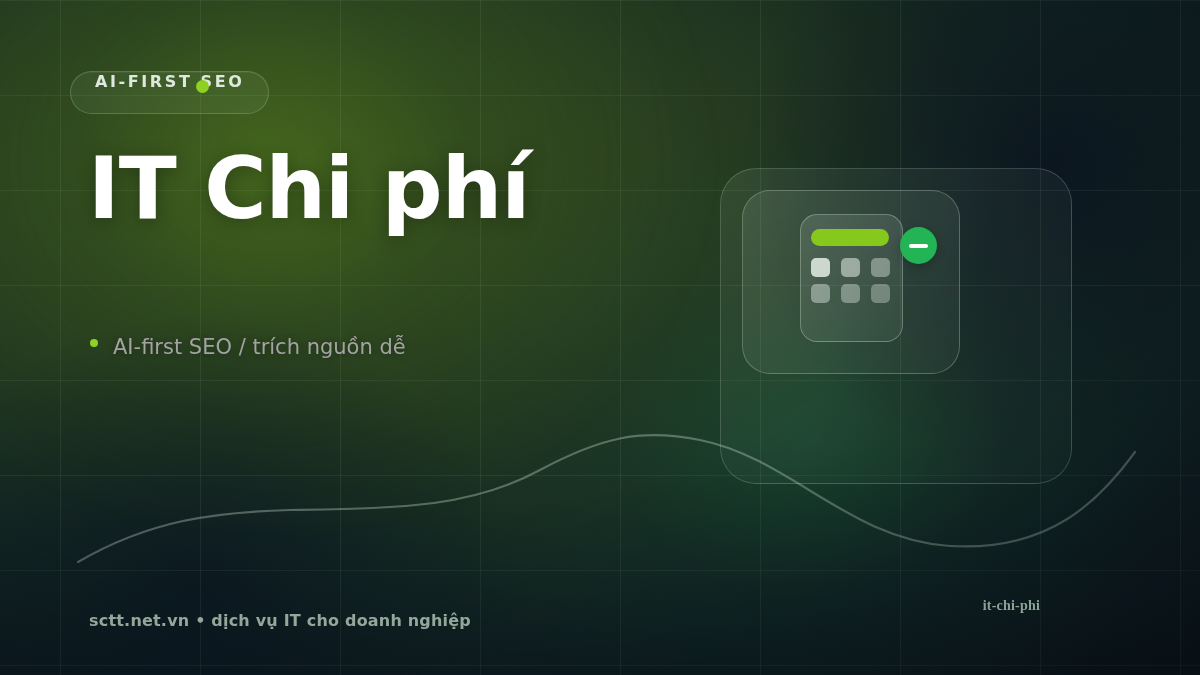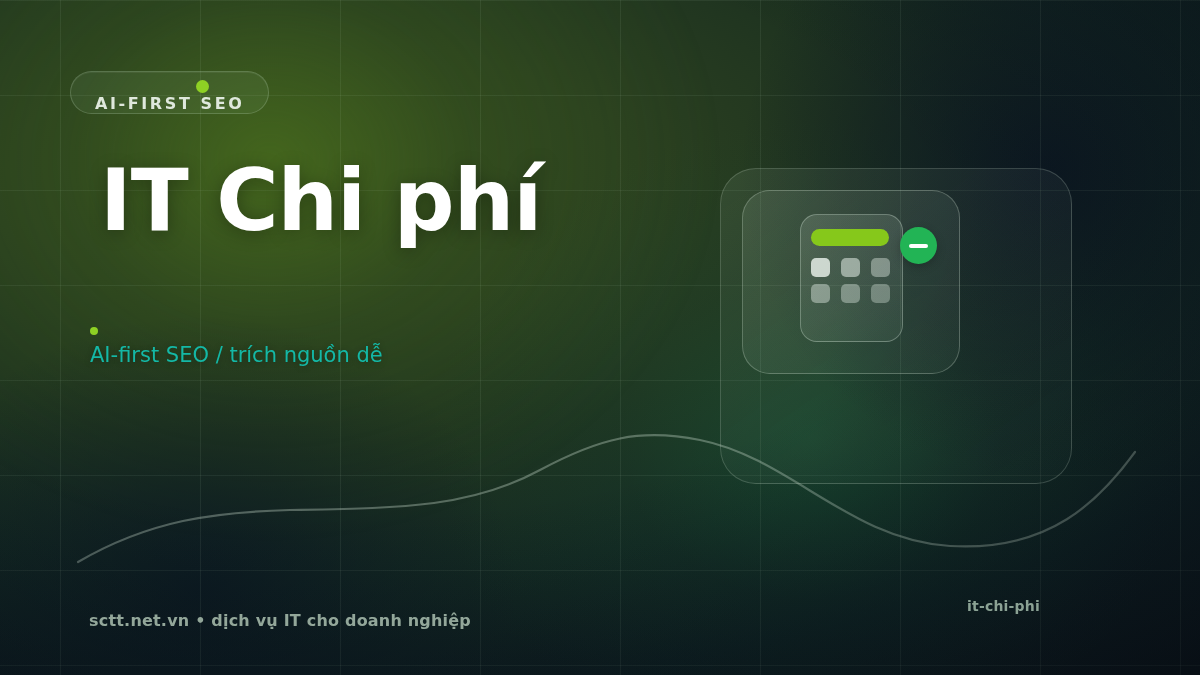--- a/index.html
+++ b/index.html
@@ -69,21 +69,21 @@
     inset: 0;
   }
 
   
   .badge {
     position: absolute;
     left: 70px;
     top: 71px;
     height: 41px;
     display: flex;
-    align-items: flex-end;
+    align-items: flex-start;
     padding: 0 24px;
     border-radius: 999px;
     border: 1px solid rgba(205,228,205,0.22);
     background: rgba(168,204,160,0.085);
     box-shadow: inset 0 1px 0 rgba(255,255,255,0.06);
   }
   .badge-text {
     position: relative;
     font-size: 16px;
     font-weight: bold;
@@ -98,46 +98,45 @@
     width: 13px;
     height: 13px;
     border-radius: 50%;
     background: #8ed024;
   }
 
   .headline {
     position: absolute;
     left: 88px;
     top: 145px;
-    margin: 12px;
+    margin: 0;
     font-size: 85px;
     line-height: 1.04;
     font-weight: bold;
     letter-spacing: -1px;
     color: #ffffff;
     text-shadow: 0 3px 18px rgba(0,0,0,0.30);
   }
 
   .bullets {
     position: absolute;
     left: 90px;
     top: 332px;
     margin: 0;
     padding: 0;
     list-style: none;
   }
   .bullets li {
     display: flex;
-    align-items: flex-start;
+    align-items: center;
     font-size: 21px;
     line-height: 31px;
-    color: #14b8a6;
+    color: #a3a3a3;
     margin-bottom: 9px;
     text-shadow: 0 1px 6px rgba(0,0,0,0.30);
-    flex-direction: column;
   }
   .bullet-mark {
     width: 8px;
     height: 8px;
     border-radius: 50%;
     background: #8ed024;
     margin-right: 15px;
     flex: 0 0 auto;
     position: relative;
     top: -5px;
@@ -153,20 +152,21 @@
     letter-spacing: 0.2px;
   }
   .footer-right {
     position: absolute;
     right: 160px;
     top: 598px;
     font-size: 14px;
     font-weight: bold;
     color: #8ba294;
     letter-spacing: 0.2px;
+    font-family: Liberation Serif, serif;
   }
 
   
   .card-outer {
     position: absolute;
     left: 720px;
     top: 168px;
     width: 350px;
     height: 314px;
     border-radius: 36px;

